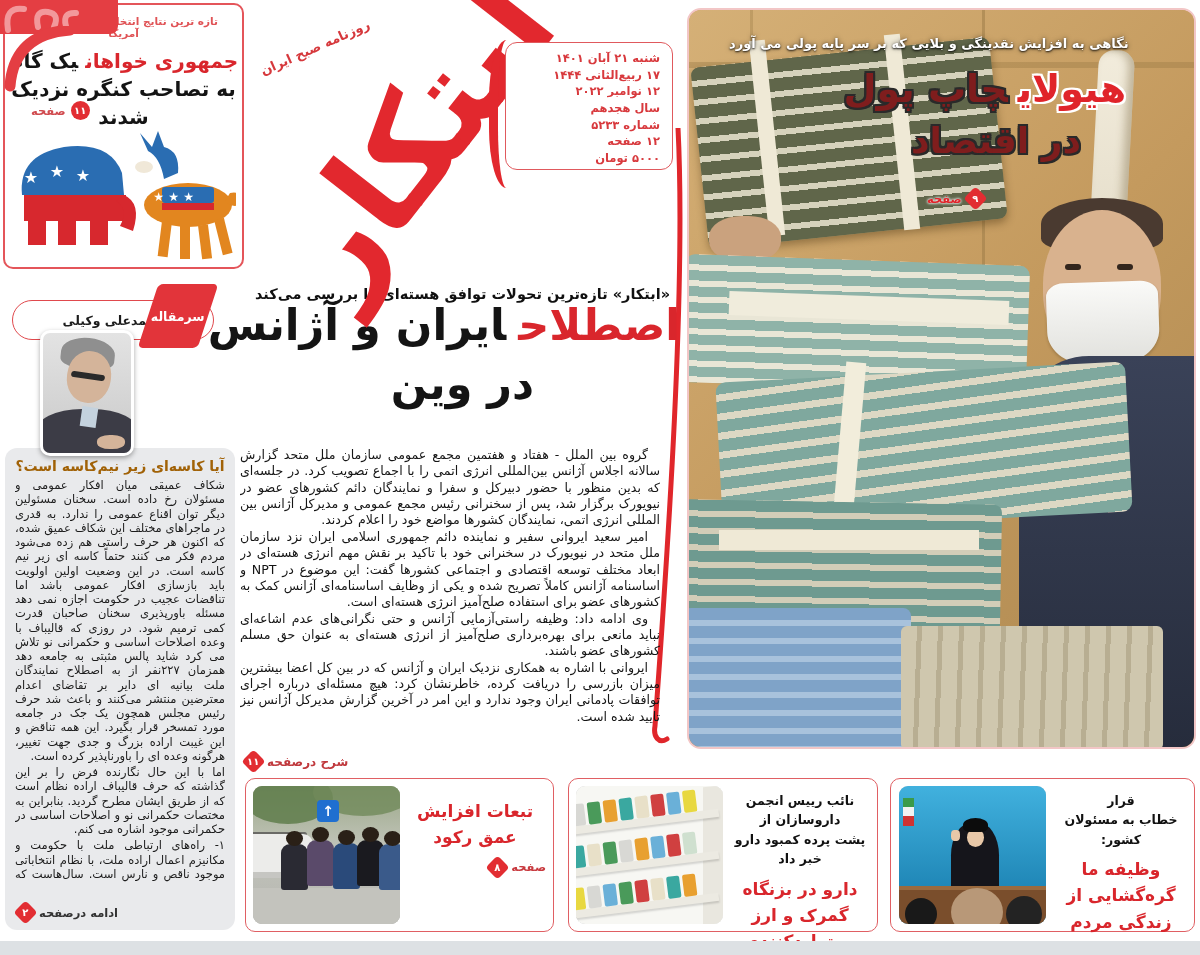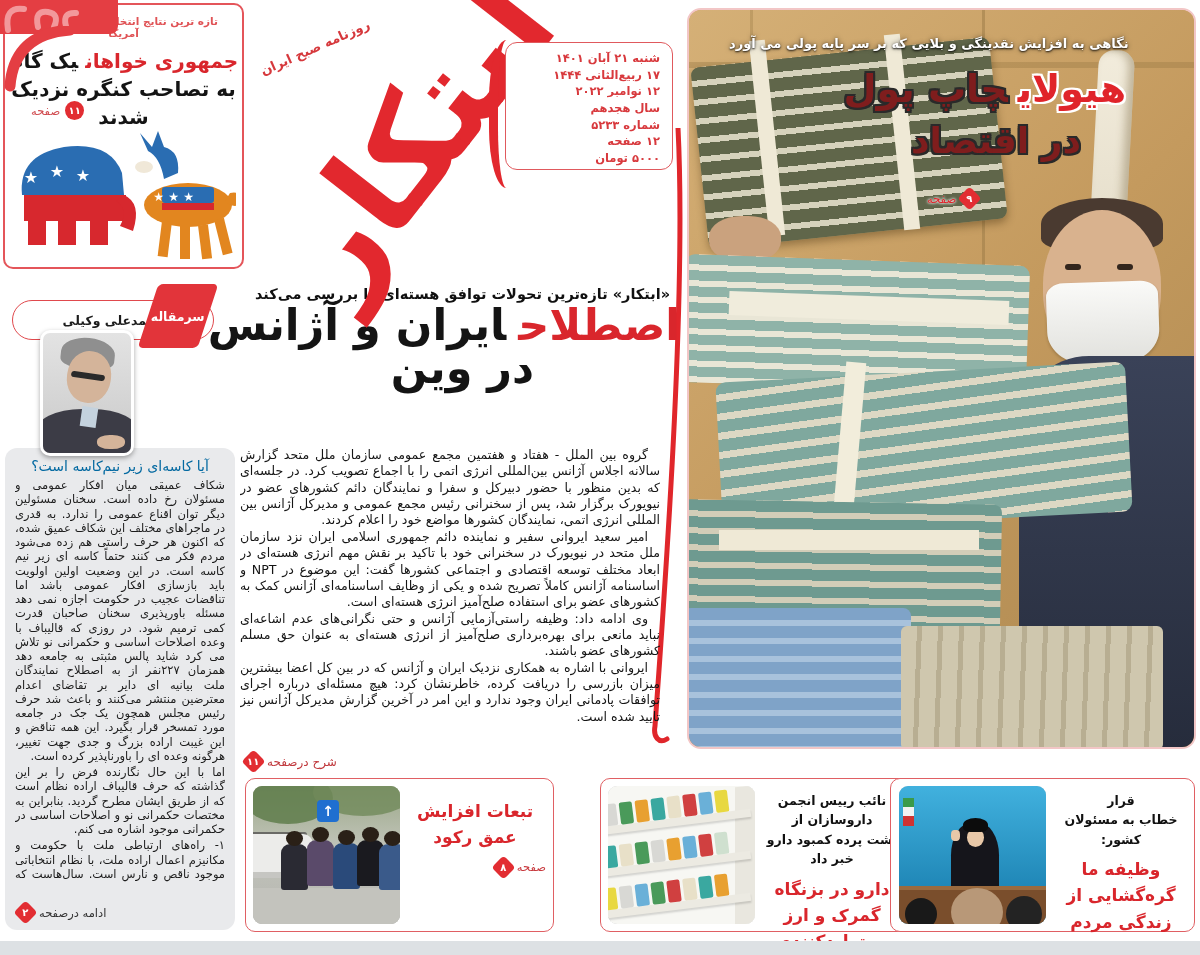--- a/index.html
+++ b/index.html
@@ -1,21 +1,21 @@
 <!DOCTYPE html>
 <html lang="fa"><head>
 <meta charset="utf-8">
 <style>
   html,body{margin:0;padding:0;background:#fff;}
   .page{position:relative;width:1200px;height:955px;background:#ffffff;overflow:hidden;
         font-family:"DejaVu Sans",sans-serif;direction:rtl;}
   .abs{position:absolute;}
   
   .pgrow{display:flex;align-items:center;gap:5px;direction:ltr;}
-  .pglabel{font-size:11.5px;font-weight:normal;color:#c8393e;}
+  .pglabel{font-size:11.5px;font-weight:bold;color:#c8393e;}
   .badge{display:inline-flex;align-items:center;justify-content:center;width:17px;height:17px;
          background:#e22d32;color:#fff;font-size:10px;font-weight:bold;flex:0 0 auto;}
   .badge.diamond{transform:rotate(45deg);border-radius:4px;}
   .badge.diamond i{transform:rotate(-45deg);font-style:normal;}
   .badge.circle{border-radius:50%;width:19px;height:19px;font-size:10px;}
   .badge i{font-style:normal;}
   
   .elections{left:3px;top:3px;width:237px;height:262px;border:2px solid #e4555a;border-radius:10px;background:#fff;}
   .elections .kicker{margin-top:10px;text-align:center;font-size:10.5px;color:#e05356;font-weight:bold;padding:0 12px;}
   .elections .hl{margin-top:8px;text-align:center;font-size:20px;font-weight:bold;color:#141414;line-height:1.4;}
@@ -32,39 +32,39 @@
   .issue-panel{left:505px;top:42px;width:168px;height:128px;border:1.5px solid #e0595d;border-radius:12px;
                padding:7px 12px 0 6px;box-sizing:border-box;z-index:2;background:#fff;}
   .issue-panel div{color:#d8393d;font-size:11.5px;font-weight:600;line-height:1.45;text-align:right;white-space:nowrap;}
   .issue-arc{left:489px;top:40px;width:26px;height:148px;border-left:9px solid #e2282e;border-radius:50%/40%;z-index:1;}
   .flourish{left:648px;top:128px;width:40px;height:620px;z-index:0;}
   
   .main-kicker{left:245px;top:286px;width:435px;text-align:center;font-size:14.5px;font-weight:bold;color:#101010;}
   .main-hl{left:245px;top:304px;width:435px;text-align:center;font-weight:bold;color:#141414;line-height:1.0;}
   .main-hl .l1{font-size:43px;white-space:nowrap;}
   .main-hl .l1 .red{color:#d9262c;margin-left:12px;}
-  .main-hl .l2{font-size:43px;}
+  .main-hl .l2{font-size:43px;margin-top:16px;}
   .main-body{left:240px;top:447px;width:420px;height:308px;overflow:hidden;text-align:justify;
              font-size:12.6px;line-height:1.3;color:#151515;}
   .main-body p{margin:0;text-indent:12px;}
   .main-foot{left:245px;top:753px;}
   .main-foot .pglabel{color:#c0393d;font-size:12px;}
   
   .ed-band{left:148px;top:284px;width:60px;height:64px;background:#e2343a;transform:skewX(-18deg);
            border-radius:5px;z-index:3;display:flex;align-items:center;justify-content:center;}
   .ed-band span{transform:skewX(18deg);color:#fff;font-size:12.5px;font-weight:bold;}
   .ed-oval{left:12px;top:300px;width:200px;height:38px;background:#fff;border:1.5px solid #e0494d;border-radius:20px;
            display:flex;align-items:center;justify-content:center;z-index:2;}
   .ed-oval span{font-size:12.5px;font-weight:bold;color:#1c1c1c;}
   .ed-photo{left:40px;top:330px;width:94px;height:126px;background:#fff;border-radius:10px;
             box-shadow:0 2px 5px rgba(0,0,0,.35);padding:3px;box-sizing:border-box;z-index:2;}
   .ed-portrait{position:relative;width:100%;height:100%;border-radius:7px;overflow:hidden;
                background:linear-gradient(180deg,#e3e3e3,#c9c9c9);}
   .ed-panel{left:5px;top:448px;width:230px;height:482px;background:#e9eaec;border-radius:12px;overflow:hidden;}
-  .ed-hl{margin:10px 8px 4px;text-align:center;font-size:14px;font-weight:normal;color:#0369a1;}
+  .ed-hl{margin:10px 8px 4px;text-align:center;font-size:14px;font-weight:bold;color:#a16207;}
   .ed-body{margin:2px 10px;text-align:justify;font-size:11.5px;line-height:1.24;color:#1c1c1c;height:404px;overflow:hidden;}
   .ed-body p{margin:0 0 2px;}
   .ed-foot{position:absolute;left:12px;bottom:9px;}
   .ed-foot .pglabel{color:#333;font-size:11.5px;}
   
   .photo-box{left:687px;top:8px;width:505px;height:737px;border:2px solid #f2c6c6;border-radius:14px;overflow:hidden;background:#c9a264;}
   .photo-box .layer{position:absolute;}
   .wood{inset:0;background:linear-gradient(135deg,#d5b077 0%,#c49a5e 50%,#ab874f 100%);}
   .seam1{left:58%;top:0;width:3px;height:100%;background:#9a7a46;opacity:.5;}
   .seam2{left:12%;top:0;width:3px;height:100%;background:#9a7a46;opacity:.35;}
@@ -338,21 +338,21 @@
       </div>
       <div class="story-pg pgrow">
         <span class="badge diamond">
             <i>۸</i>
           </span>
         <span class="pglabel">صفحه</span>
       </div>
     </div>
   </div>
 
-  <div class="abs story-box" style="left:600px;width:310px;">
+  <div class="abs story-box" style="left:568px;width:310px;">
     <div class="story-photo" style="left:7px;">
       <div class="layer ph-bg"></div>
       <div class="layer ph-side"></div>
       <div class="layer ph-row" style="top:10px;">
         <div class="ph-board"></div>
         <div class="ph-box" style="left:4px;background:#d8d8d4;"></div>
           <div class="ph-box" style="left:20px;background:#4a9a5a;"></div>
         <div class="ph-box" style="left:36px;background:#e8a030;"></div>
           <div class="ph-box" style="left:52px;background:#3aa8a0;"></div>
         <div class="ph-box" style="left:68px;background:#e8e0c8;"></div>

